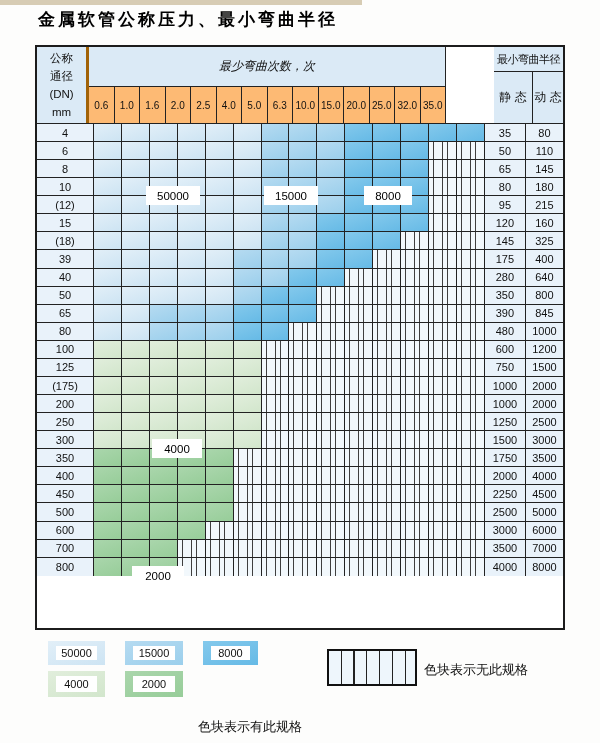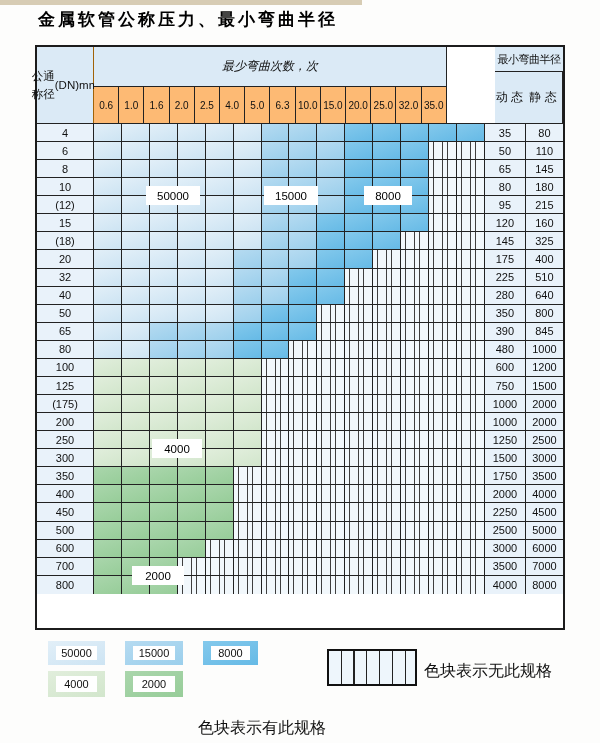--- a/index.html
+++ b/index.html
@@ -9,21 +9,21 @@
   .top-strip { position:absolute; left:0; top:0; width:362px; height:5px; background:#d7ccb4; }
   .title { position:absolute; left:38px; top:8px; width:520px; font-family:"DejaVu Serif", serif;
            font-weight:bold; font-size:17px; letter-spacing:3px; color:#000; }
 
   
   .tbl { position:absolute; left:35px; top:45px; width:530px; height:585px;
          border:2px solid #1c1c1c; background:#fff; }
   .thead { display:flex; height:77px; border-bottom:1px solid #222; }
   .hcell { background:#dbeaf6; display:flex; align-items:center; justify-content:center;
            font-size:12px; color:#111; }
-  .th-dn { width:57px; border-right:1px solid #a16207; flex-direction:row; line-height:18px;
+  .th-dn { width:57px; border-right:3px solid #a16207; flex-direction:column; line-height:18px;
            font-size:11.5px; }
   .th-mid { width:393px; display:flex; flex-direction:column; border-right:1px solid #222; }
   .th-bend { height:40px; border-bottom:1px solid #222;font-style:italic; }
   .th-pn { height:25px; border-bottom:1px solid #222; }
   .th-vals { flex:1; display:flex; }
   .th-val { flex:1 1 0; border-right:1px solid #222; background:#fdba74; display:flex;
             align-items:center; justify-content:center; font-size:10px; }
   .th-val:last-child { border-right:none; }
   .th-right { width:76px; display:flex; flex-direction:column;margin-left:48px; }
   .th-radius { height:25px; border-bottom:1px solid #222; font-size:11px; letter-spacing:-0.5px; }
@@ -58,21 +58,21 @@
 
   
   .chip { position:absolute; display:flex; align-items:center; justify-content:center; }
   .chip .inner { background:#fff; width:72%; height:62%; display:flex; align-items:center;
                  justify-content:center; font-size:11px; }
   .ch-50000 { left:48px;  top:641px; width:57px; height:24px; }
   .ch-15000 { left:125px; top:641px; width:58px; height:24px; }
   .ch-8000  { left:203px; top:641px; width:55px; height:24px; }
   .ch-4000  { left:48px;  top:671px; width:57px; height:26px; }
   .ch-2000  { left:125px; top:671px; width:58px; height:26px; }
-  .legend-note { position:absolute; font-size:16px; color:#111; }
+  .legend-note { position:absolute; font-size:13px; color:#111; }
   .ln-avail { left:198px; top:718px; }
   .ln-none  { left:424px; top:661px; }
   .stripe-box { position:absolute; left:327px; top:649px; width:90px; height:37px;
                 border:2px solid #111;
                 background:repeating-linear-gradient(90deg,#eef6fc 0px,#eef6fc 11.5px,#222 11.5px,#222 12.8px); }
 </style>
 </head>
 <body>
 
 <div class="page">
@@ -102,22 +102,22 @@
             <div class="th-val">15.0</div>
             <div class="th-val">20.0</div>
             <div class="th-val">25.0</div>
             <div class="th-val">32.0</div>
             <div class="th-val">35.0</div>
           </div>
       </div>
       <div class="th-right">
         <div class="hcell th-radius">最小弯曲半径</div>
         <div class="th-sd">
+          <div class="hcell th-static">静 态</div>
           <div class="hcell th-dynamic">动 态</div>
-          <div class="hcell th-static">静 态</div>
         </div>
       </div>
     </div>
     <div class="tbody">
         <div class="trow">
           <div class="cd">4</div>
           <div class="cp band-a"></div>
           <div class="cp band-a"></div>
           <div class="cp band-a"></div>
           <div class="cp band-a"></div>
@@ -242,56 +242,37 @@
           <div class="cp band-c"></div>
           <div class="cp band-c"></div>
           <div class="cp band-c"></div>
           <div class="cp band-x"></div>
           <div class="cp band-x"></div>
           <div class="cp band-x"></div>
           <div class="cs">145</div>
           <div class="cy">325</div>
         </div>
         <div class="trow">
-          <div class="cd">20</div>
+          <div class="cd">39</div>
           <div class="cp band-a"></div>
           <div class="cp band-a"></div>
           <div class="cp band-a"></div>
           <div class="cp band-a"></div>
           <div class="cp band-a"></div>
           <div class="cp band-b"></div>
           <div class="cp band-b"></div>
           <div class="cp band-b"></div>
           <div class="cp band-c"></div>
           <div class="cp band-c"></div>
           <div class="cp band-x"></div>
           <div class="cp band-x"></div>
           <div class="cp band-x"></div>
           <div class="cp band-x"></div>
           <div class="cs">175</div>
           <div class="cy">400</div>
-        </div>
-        <div class="trow">
-          <div class="cd">32</div>
-          <div class="cp band-a"></div>
-          <div class="cp band-a"></div>
-          <div class="cp band-a"></div>
-          <div class="cp band-a"></div>
-          <div class="cp band-a"></div>
-          <div class="cp band-b"></div>
-          <div class="cp band-b"></div>
-          <div class="cp band-c"></div>
-          <div class="cp band-c"></div>
-          <div class="cp band-x"></div>
-          <div class="cp band-x"></div>
-          <div class="cp band-x"></div>
-          <div class="cp band-x"></div>
-          <div class="cp band-x"></div>
-          <div class="cs">225</div>
-          <div class="cy">510</div>
         </div>
         <div class="trow">
           <div class="cd">40</div>
           <div class="cp band-a"></div>
           <div class="cp band-a"></div>
           <div class="cp band-a"></div>
           <div class="cp band-a"></div>
           <div class="cp band-a"></div>
           <div class="cp band-b"></div>
           <div class="cp band-b"></div>

